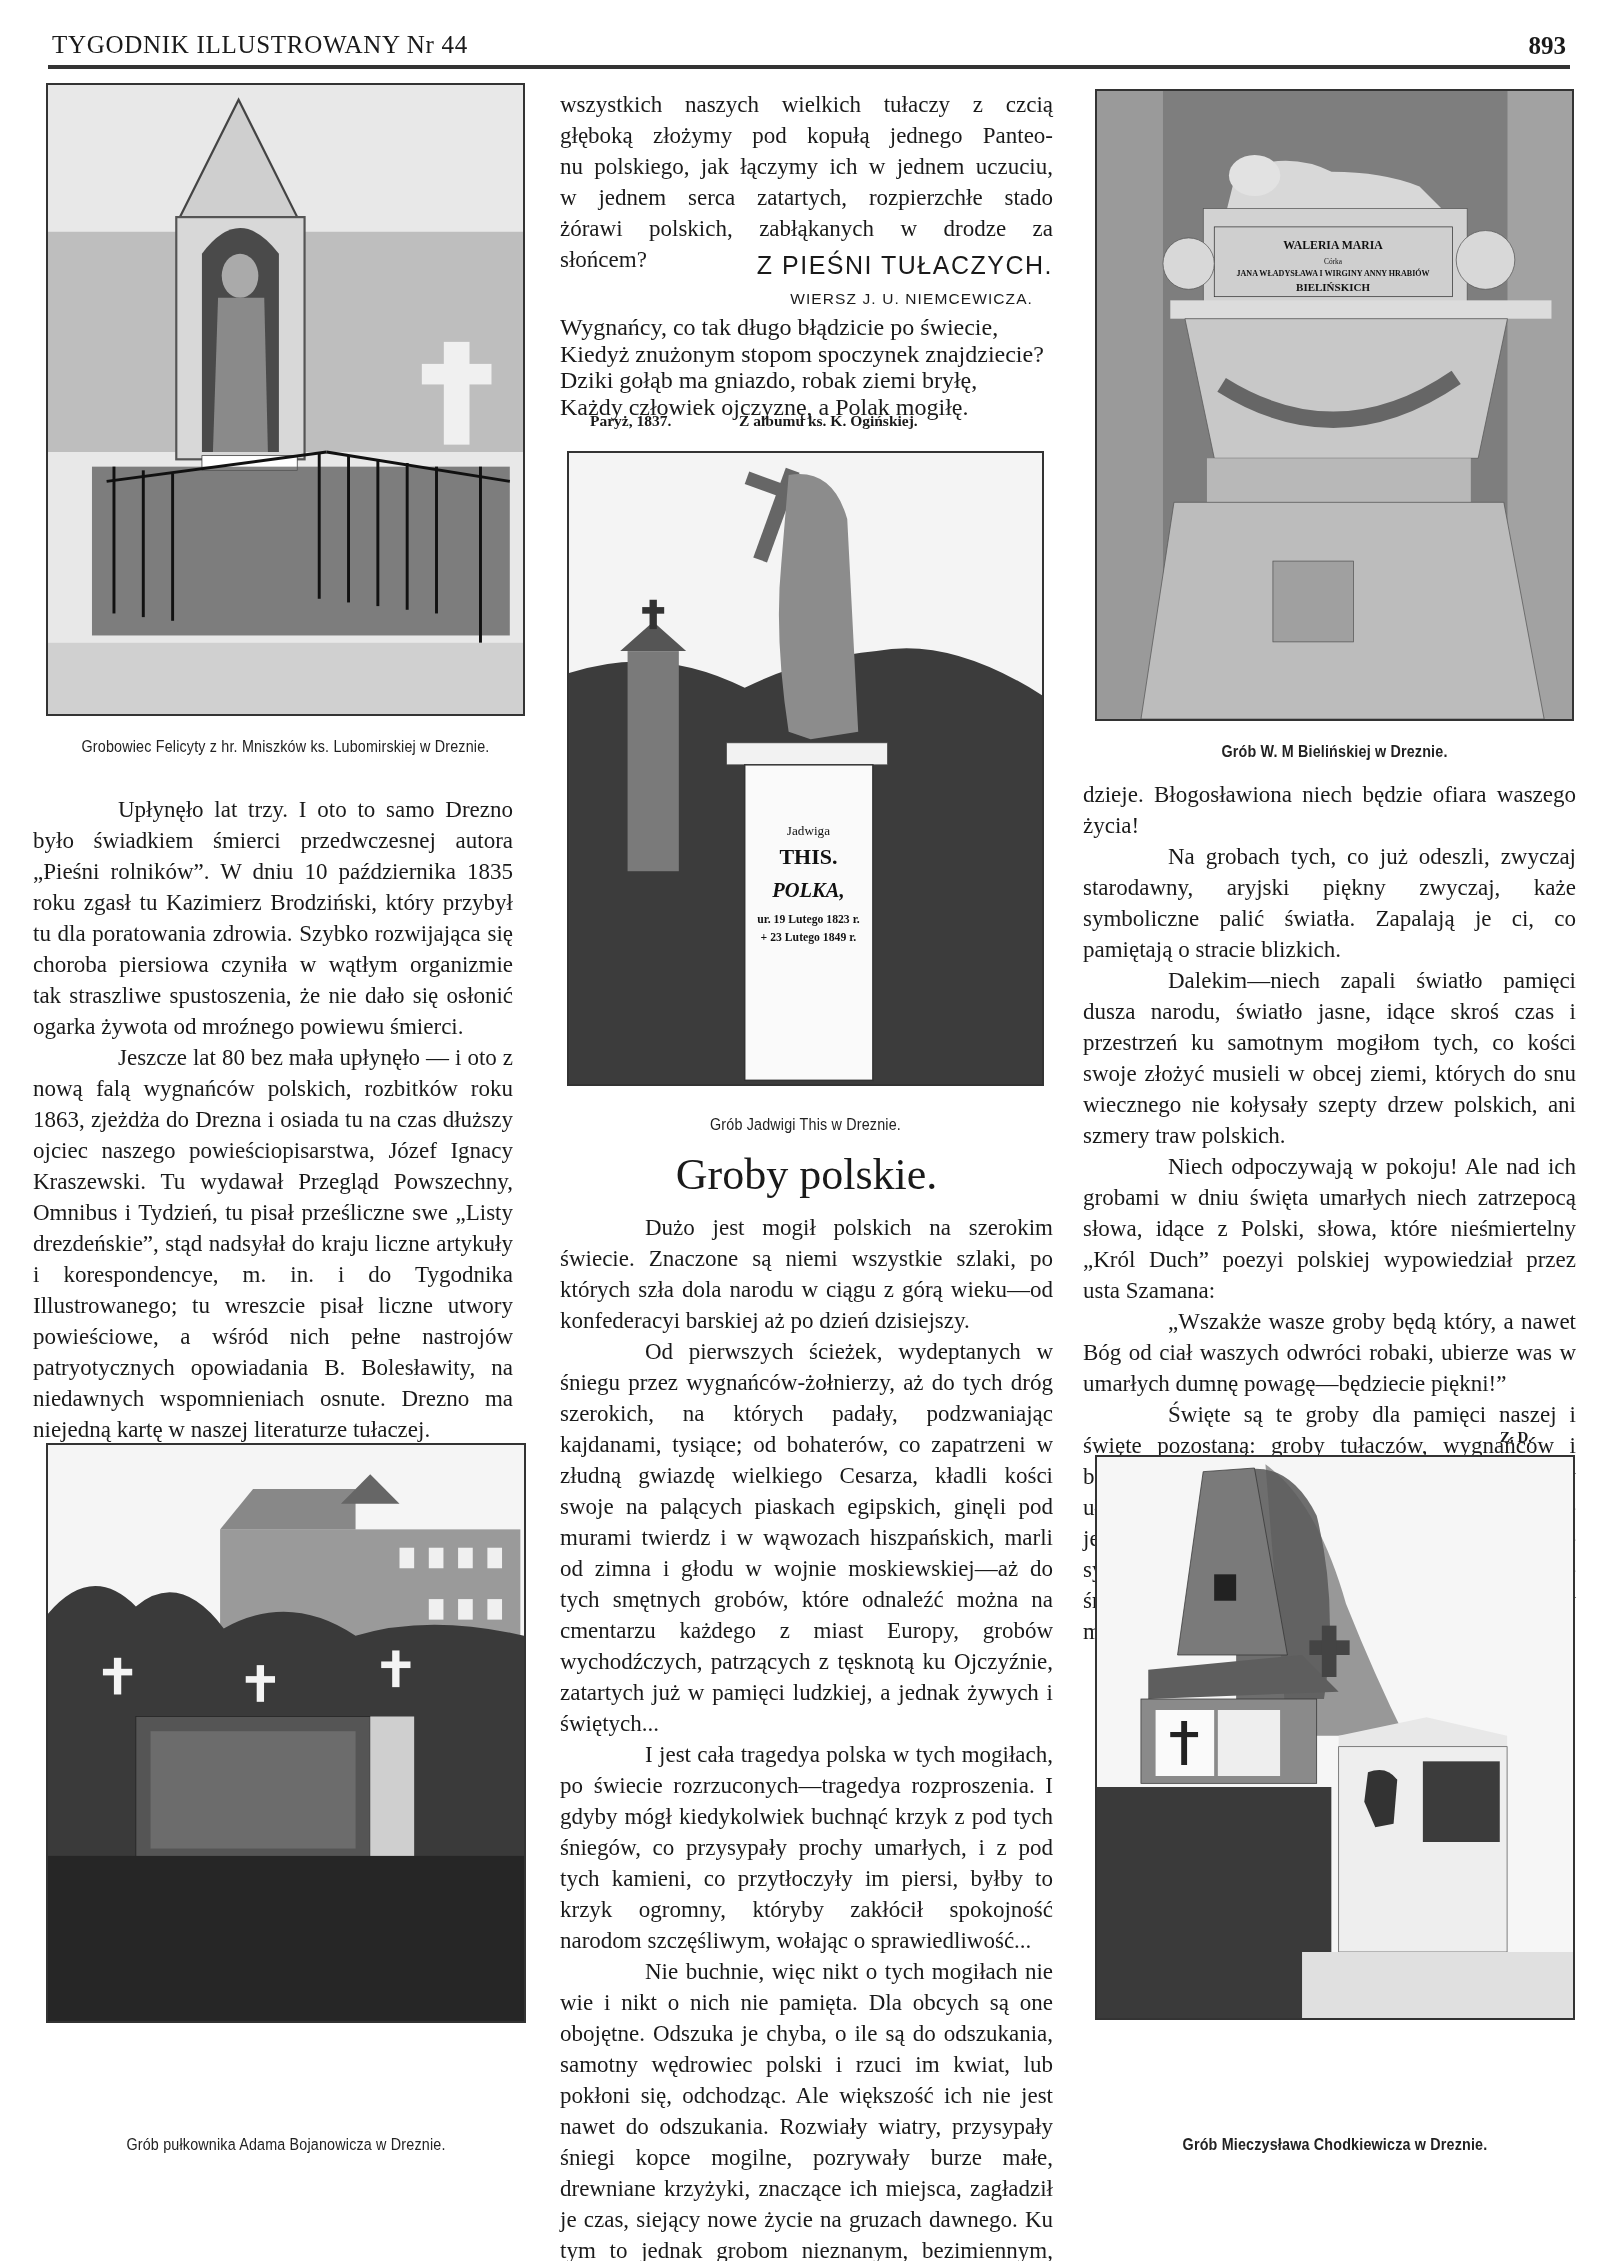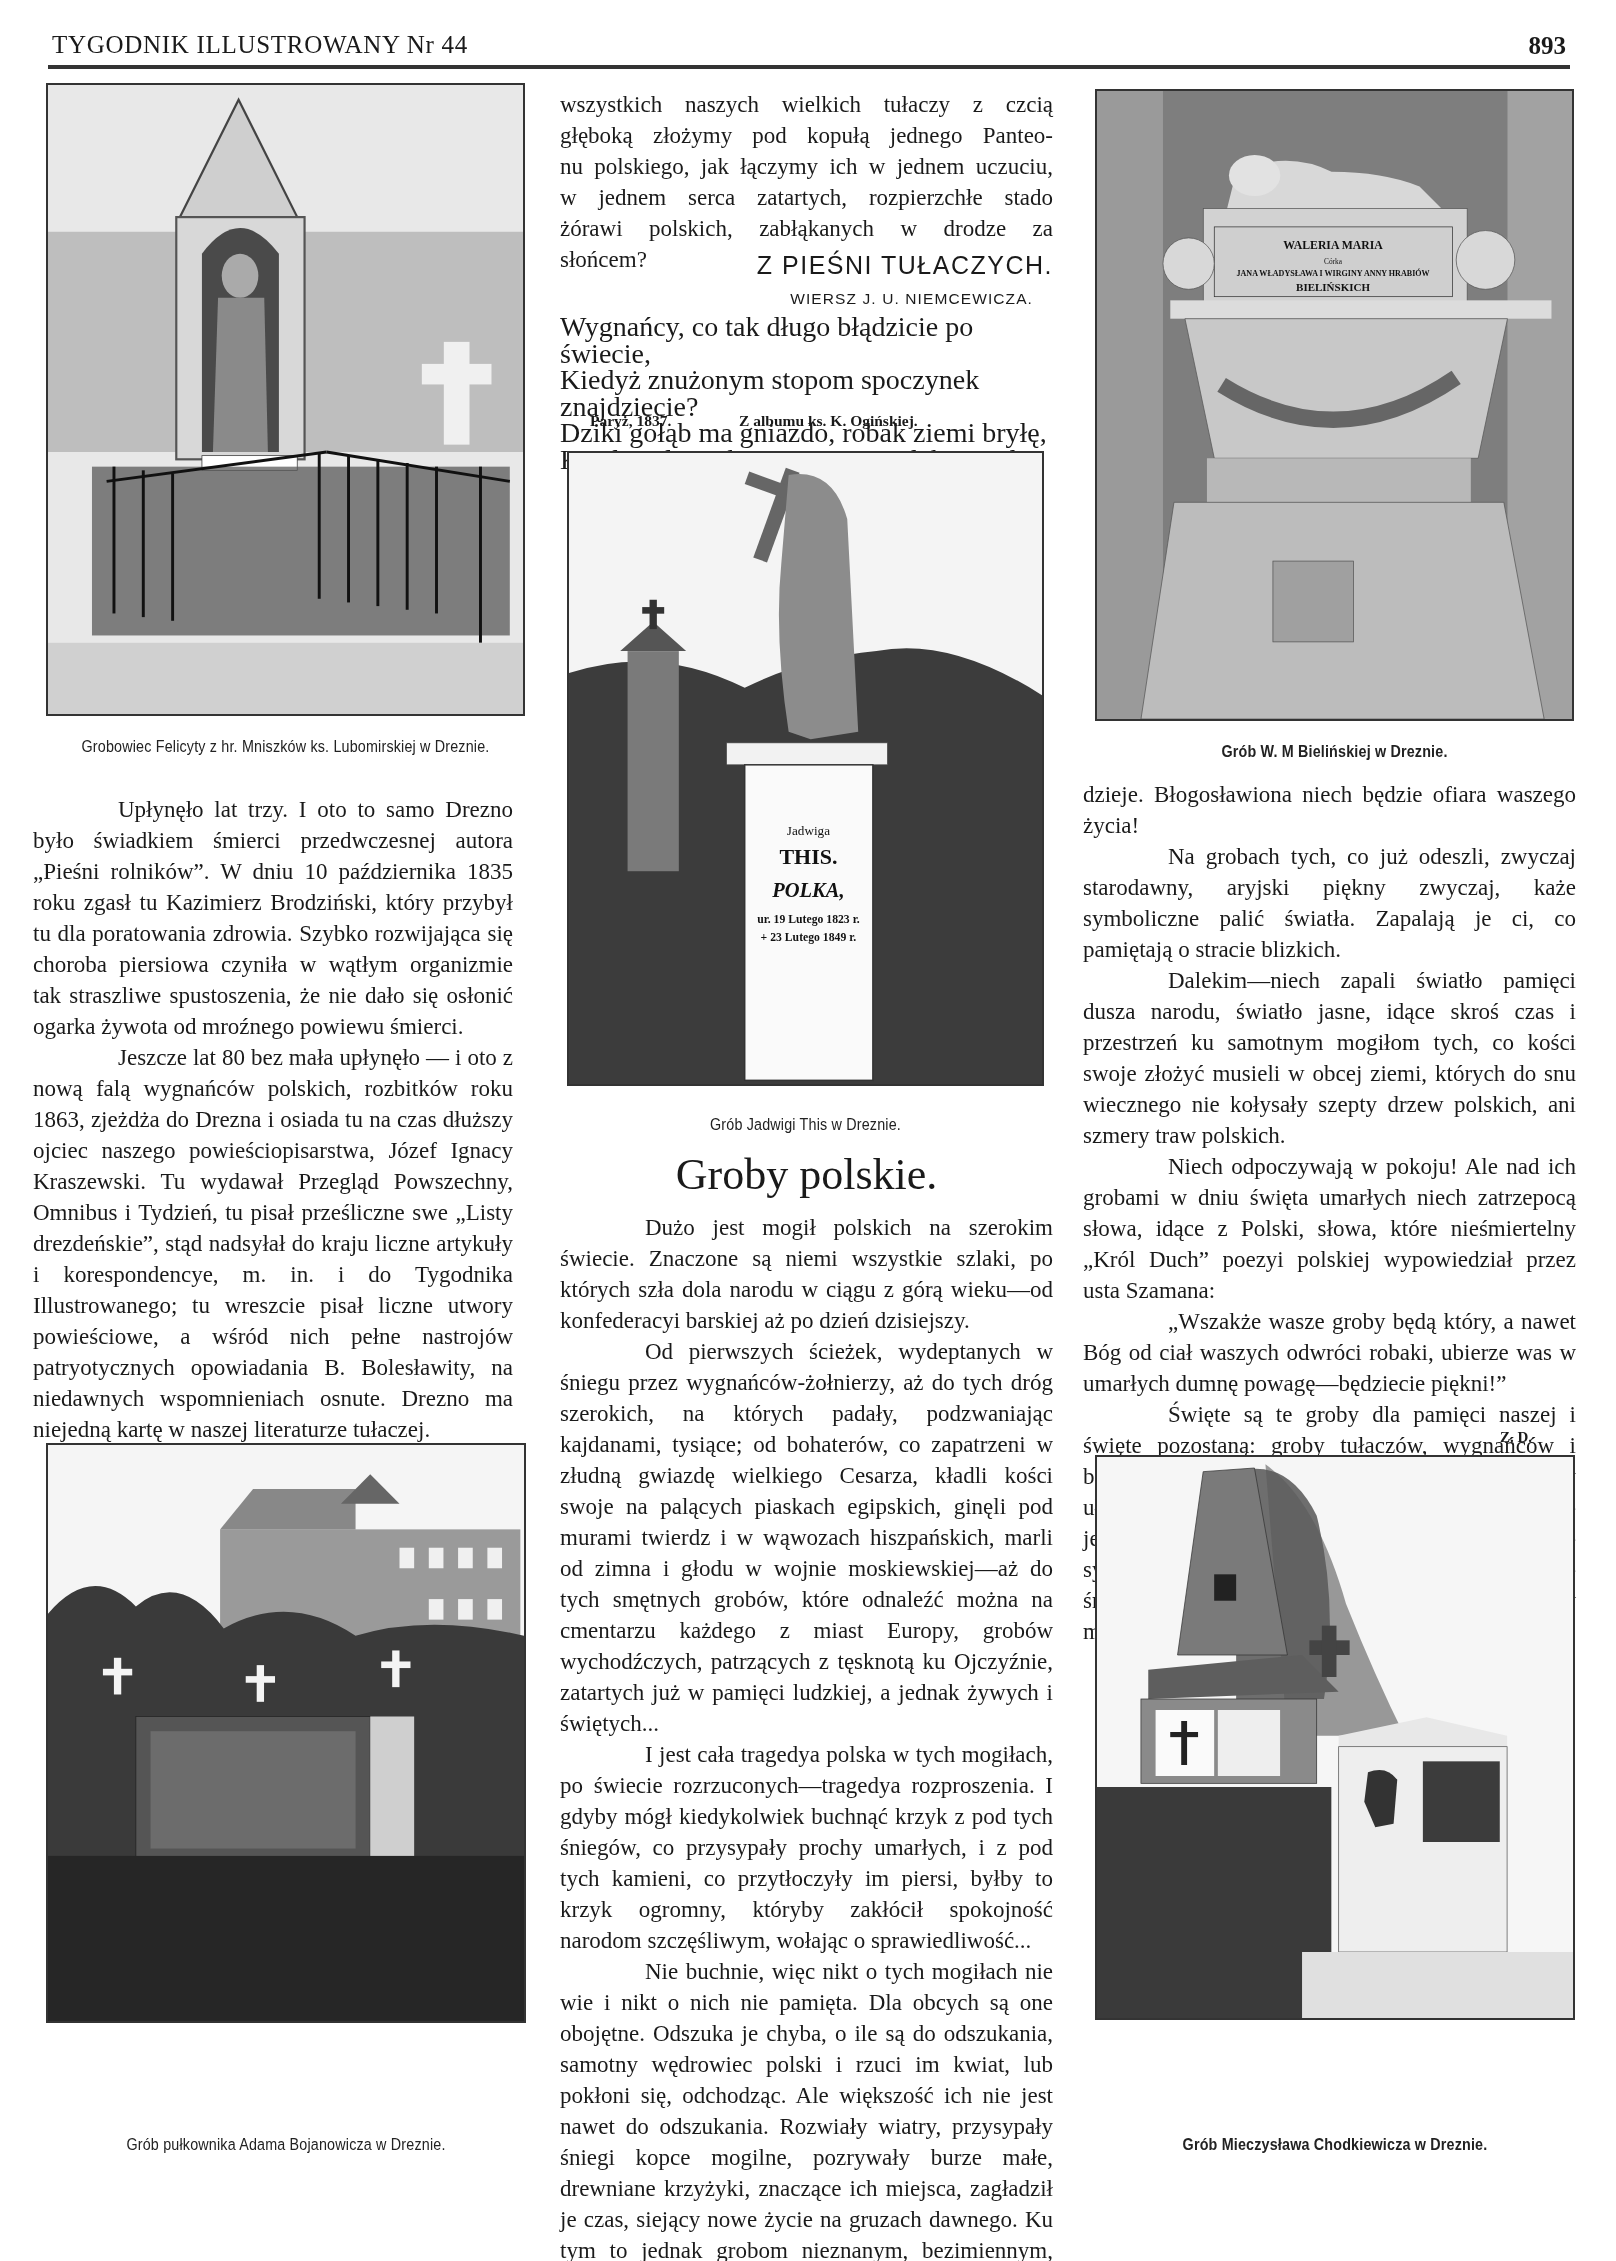--- a/index.html
+++ b/index.html
@@ -13,21 +13,21 @@
 
   .col-text { font-size: 23px; line-height: 31px; text-align: justify; hyphens: manual; }
   .col-text p { margin: 0; }
   .col-text p.indent { text-indent: 85px; }
   .caption { font-family: "Liberation Sans", "DejaVu Sans", sans-serif; font-size: 16.3px; text-align: center; color: #222; letter-spacing: 0.2px; transform: scaleX(0.88); transform-origin: center; }
   .photo { border: 2.2px solid #333; box-sizing: border-box; overflow: hidden; background: #0ea5e9; }
   .photo svg { width: 100%; height: 100%; display: block; }
 
   .poem-title { font-family: "Liberation Sans", "DejaVu Sans", sans-serif; font-size: 25px; letter-spacing: 1.5px; text-align: right; }
   .poem-author { font-family: "Liberation Sans", "DejaVu Sans", sans-serif; font-size: 15.5px; letter-spacing: 1.1px; text-align: right; }
-  .poem { font-size: 28px; line-height: 26.6px; }
+  .poem { font-size: 24px; line-height: 26.6px; }
   .poem-foot { font-size: 15.5px; font-weight: bold; }
   .article-title { font-family: Liberation Serif, serif; font-size: 44px; text-align: center; font-weight: normal; }
   .signature { font-size: 15px; font-weight: bold; }
 </style>
 </head>
 <body>
 
 <div class="abs header">
   <span class="title">TYGODNIK ILLUSTROWANY Nr 44</span>
   <span class="page-num">893</span>

